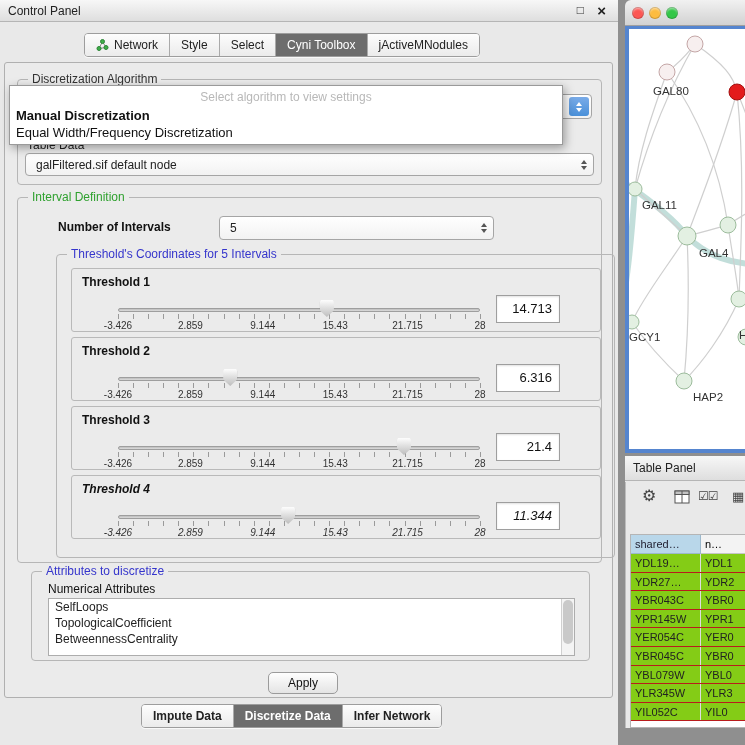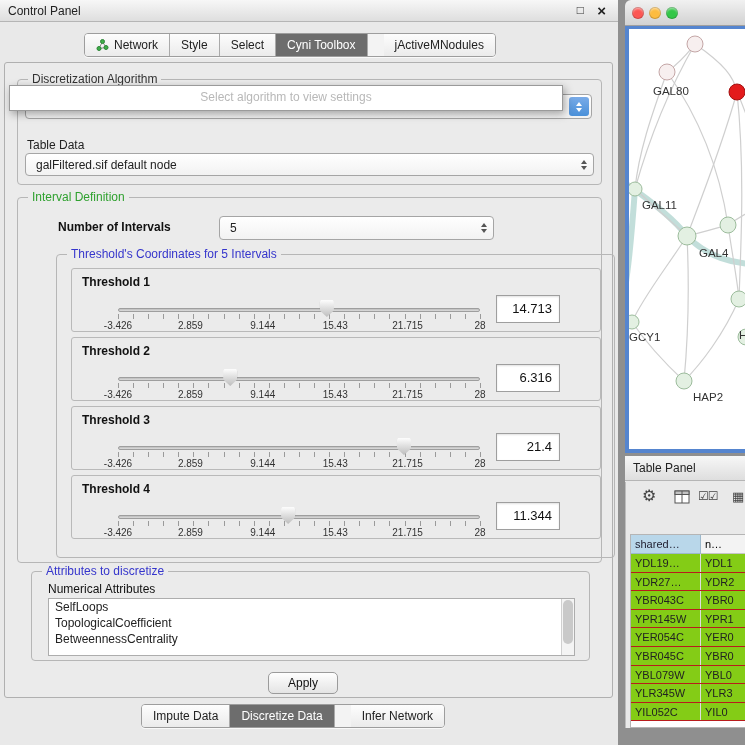--- a/index.html
+++ b/index.html
@@ -13,24 +13,24 @@
   .cp-titlebar { position:absolute; left:0; top:0; width:100%; height:22px;
     background:linear-gradient(#f7f7f7,#dedede); border-bottom:1px solid #b5b5b5; }
   .cp-title { position:absolute; left:8px; top:4px; font-size:12px; color:#222; }
   .cp-float { position:absolute; right:34px; top:3px; font-size:12px; color:#333; cursor:default; }
   .cp-close { position:absolute; right:12px; top:2px; font-size:15px; font-weight:bold; color:#222; cursor:default; }
 
   
   .segbar { position:absolute; height:24px; display:flex; border:1px solid #9d9d9d; border-radius:4px;
     overflow:hidden; background:#f3f3f3; box-shadow:0 1px 0 rgba(255,255,255,.7); }
   .top-tabs { left:84px; top:33px; }
-  .bottom-tabs { left:141px; top:704px; }
+  .bottom-tabs { left:141px; top:704px;font-weight:bold; }
   .seg { padding:0 11px; font-size:12px; color:#222; background:linear-gradient(#fdfdfd,#ebebeb);
     border-right:1px solid #aaa; display:flex; align-items:center; gap:5px; white-space:nowrap; }
-  .seg:last-child { border-right:none;margin-left:16px; }
+  .seg:last-child { border-right:none; }
   .seg.sel { background:var(--selected-tab); color:#fff; }
   .seg-ico { display:inline-flex; }
 
   
   .cp-body { position:absolute; left:4px; top:62px; width:609px; height:636px;
     border:1px solid #b0b0b0; border-radius:3px; background:#ebebeb; }
 
   .group { position:absolute; border:1px solid #b6b6b6; border-radius:4px; }
   .group-title { position:absolute; top:-8px; left:10px; background:#ebebeb; padding:0 4px;
     font-size:12px; white-space:nowrap; }
@@ -183,20 +183,24 @@
 
       <div class="combo algo-combo">
         <span class="blue-caps">
           <span class="tri-up-w"></span>
             <span class="tri-dn-w"></span>
         </span>
       </div>
 
       <div class="popup">
         <div class="popup-header">Select algorithm to view settings</div>
+        <div id="popupOptions">
+            <div class="popup-opt bold">Manual Discretization</div>
+            <div class="popup-opt">Equal Width/Frequency Discretization</div>
+          </div>
       </div>
 
       <div class="td-label">Table Data</div>
       <div class="combo td-combo">
         <span class="combo-text">galFiltered.sif default node</span>
         <span class="gray-arrows">
           <span class="tri-up"></span>
             <span class="tri-dn"></span>
         </span>
       </div>
@@ -254,21 +258,21 @@
                 <div class="scale">
                   <span style="left: 0%;">-3.426</span>
                   <span style="left: 20%;">2.859</span>
                   <span style="left: 40%;">9.144</span>
                   <span style="left: 60%;">15.43</span>
                   <span style="left: 80%;">21.715</span>
                   <span style="left: 100%;">28</span>
                 </div>
                 <div class="thr-value">21.4</div>
               </div>
-              <div class="thr" style="top: 220px;">
+              <div class="thr" style="top: 220px; font-style: italic;">
                 <div class="thr-label">Threshold 4</div>
                 <div class="track"></div>
                 <div class="ticks"></div>
                 <div class="thumb" style="left: 216.14px;"></div>
                 <div class="scale">
                   <span style="left: 0%;">-3.426</span>
                   <span style="left: 20%;">2.859</span>
                   <span style="left: 40%;">9.144</span>
                   <span style="left: 60%;">15.43</span>
                   <span style="left: 80%;">21.715</span>

